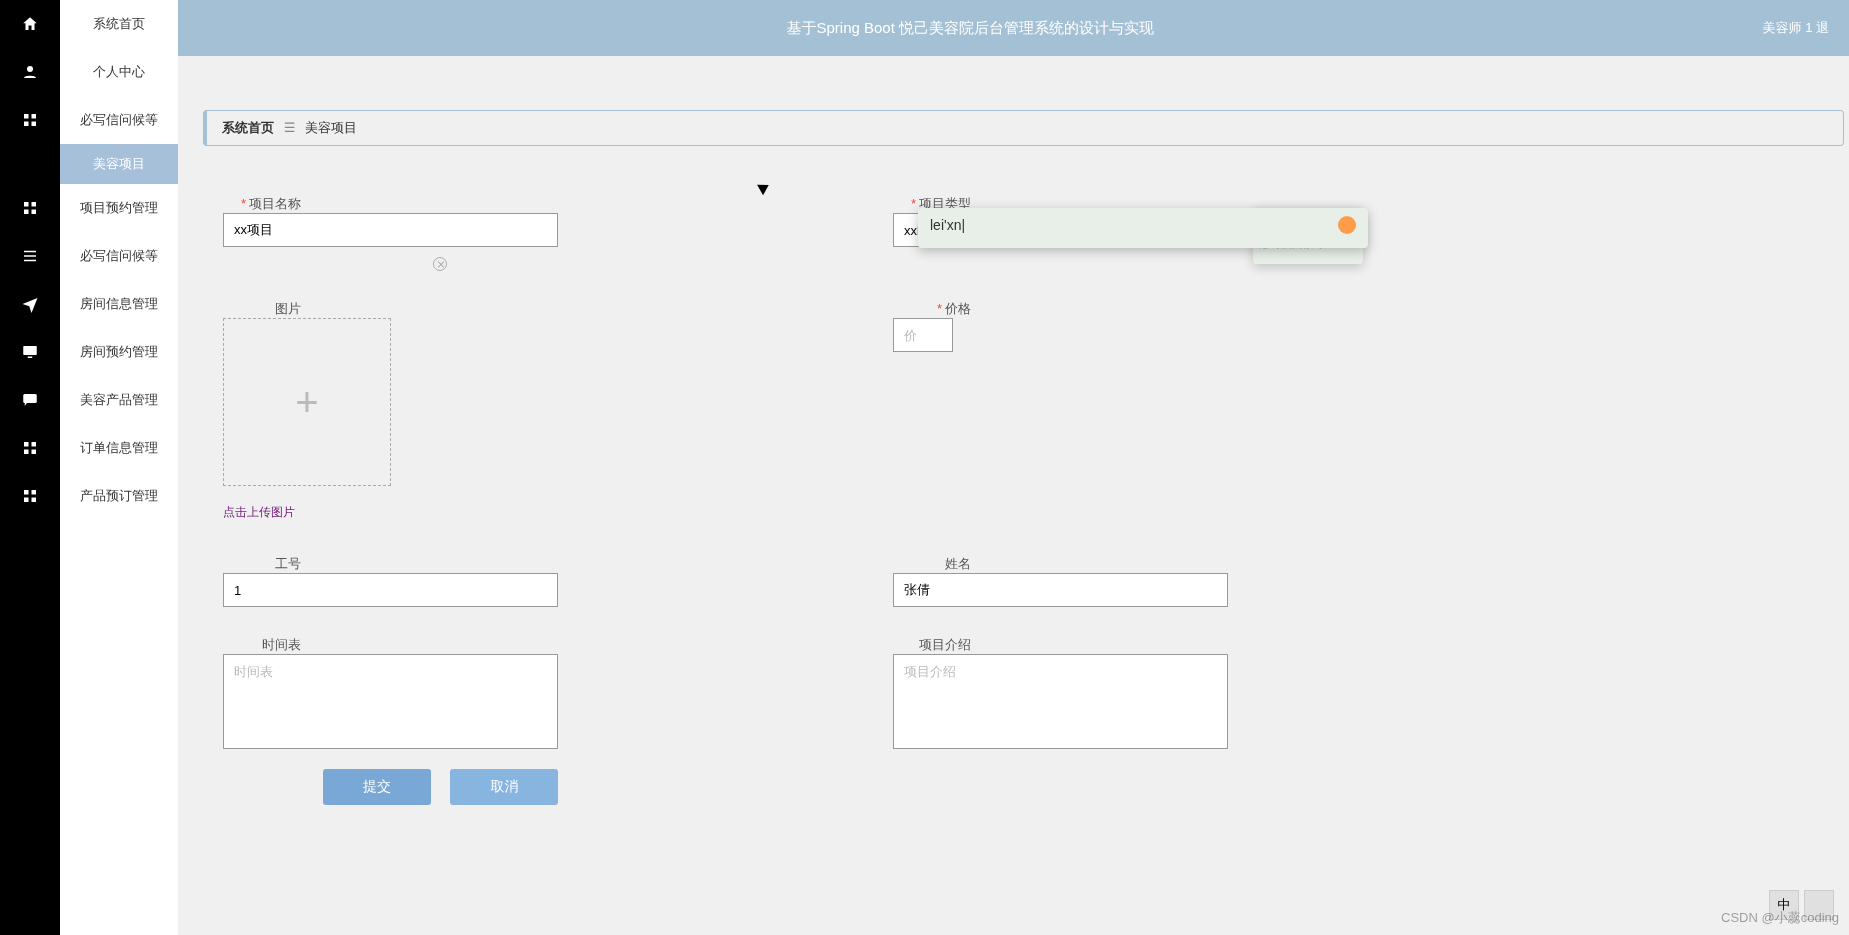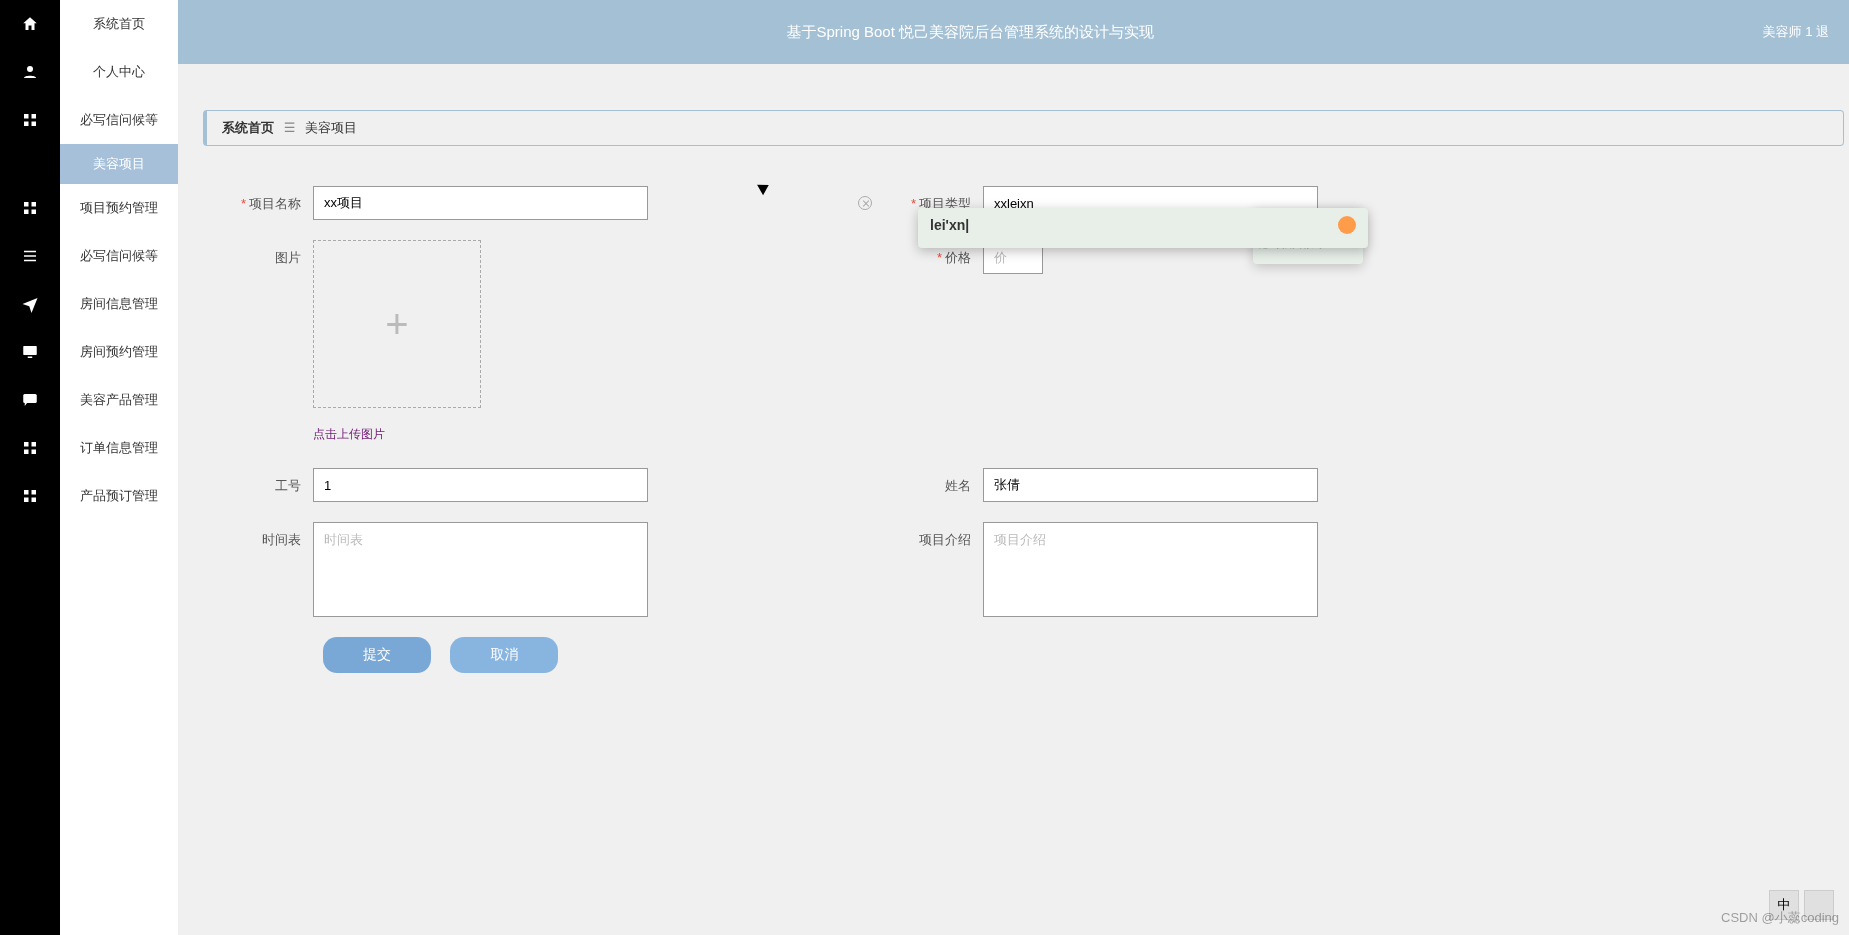--- a/index.html
+++ b/index.html
@@ -12,39 +12,39 @@
     .ic-item { height: 48px; display: flex; align-items: center; justify-content: center; color: #fff; font-size: 16px; }
 
     .sidebar-labels {
       position: fixed; left: 60px; top: 0; width: 118px; height: 100%;
       background: #fff; display: flex; flex-direction: column;
     }
     .lb-item { height: 48px; display: flex; align-items: center; justify-content: center; color: #333; font-size: 13px; cursor: pointer; }
     .lb-sub { height: 40px; display: flex; align-items: center; justify-content: center; font-size: 13px; cursor: pointer; background: #a5c0d8; color: #fff; }
 
     .topbar {
-      position: fixed; left: 178px; top: 0; right: 0; height: 64px;
+      position: fixed; left: 178px; top: 0; right: 0; height: 56px;
       background: #a4c0d5; display: flex; align-items: center; color: #fff;
     }
     .top-title { flex: 1; text-align: center; font-size: 15px; }
     .top-user { margin-right: 20px; font-size: 13px; }
 
     .content { position: fixed; left: 178px; top: 50px; right: 0; bottom: 0; padding: 15px 0 0 25px; }
     .breadcrumb {
       border: 1px solid #a4c0d5; border-left: 4px solid #a4c0d5;
       border-radius: 4px; padding: 8px 15px; font-size: 13px; color: #333;
       margin-right: 5px;
       margin-top: 45px;
     }
     .bc-home { font-weight: bold; }
     .bc-sep { margin: 0 6px; color: #888; }
 
     .form-area { padding: 40px 20px 20px 20px; }
     .form-row { display: flex; margin-bottom: 20px; }
-    .form-col { display: flex; align-items: flex-start; }
+    .form-col { display: flex; align-items: flex-start; flex-direction: column; }
     .col-left { width: 670px; }
     .col-right { width: 670px; position: relative; }
     .lbl { width: 90px; text-align: right; padding-right: 12px; font-size: 13px; color: #555; padding-top: 9px; }
     .req::before { content: "*"; color: #e74c3c; margin-right: 3px; }
     .inp { width: 335px; height: 34px; border: 1px solid #999; padding: 0 10px; font-size: 13px; outline: none; }
     .inp-sm { width: 335px; }
     .ta { width: 335px; height: 95px; border: 1px solid #999; padding: 8px 10px; font-size: 13px; resize: none; outline: none; }
     .ta::placeholder, .inp::placeholder { color: #bbb; }
     .clear-ico { margin-left: 210px; margin-top: 10px; width: 14px; height: 14px; border: 1px solid #aaa; border-radius: 50%; position: relative; }
     .clear-ico::before, .clear-ico::after { content: ""; position: absolute; left: 3px; top: 6px; width: 8px; height: 1px; background: #aaa; }
@@ -52,31 +52,31 @@
     .clear-ico::after { transform: rotate(-45deg); }
 
     .upload-box {
       width: 168px; height: 168px; border: 1px dashed #aaa;
       display: flex; align-items: center; justify-content: center;
       font-size: 40px; color: #bbb; font-weight: 200; cursor: pointer;
     }
     .upload-tip { font-size: 12px; color: #701a75; margin-top: 18px; }
 
     .btns { margin-left: 100px; margin-top: 15px; }
-    .btn { width: 108px; height: 36px; border: none; color: #fff; font-size: 14px; cursor: pointer; border-radius: 14px; margin-right: 15px; }
+    .btn { width: 108px; height: 36px; border: none; color: #fff; font-size: 14px; cursor: pointer; border-radius: 3px; margin-right: 15px; }
     .btn-submit { background: #7aa8d6; }
     .btn-cancel { background: #88b4e0; }
 
     .ime-popup {
       position: absolute; left: 25px; top: 22px; width: 450px;
       background: #e8efe9; border-radius: 4px; box-shadow: 0 3px 12px rgba(0,0,0,0.25);
       padding: 8px 12px; z-index: 100;
     }
     .ime-input-row { display: flex; justify-content: space-between; align-items: center; margin-bottom: 6px; }
-    .ime-typed { font-size: 14px; color: #333; font-weight: bold; }
+    .ime-typed { font-size: 14px; color: #333; }
     .ime-typed::after { content: "|"; animation: blink 1s infinite; }
     @keyframes blink { 50% { opacity: 0; } }
     .ime-logo { width: 18px; height: 18px; background: #ff9c4a; border-radius: 50%; }
     .ime-cands { display: flex; gap: 18px; font-size: 13px; color: #444; align-items: center; }
     .ime-cand sup { font-size: 9px; color: #6aa; }
     .ime-arrows { margin-left: auto; display: flex; gap: 4px; font-size: 10px; color: #666; }
 
     .ime-side {
       position: absolute; left: 360px; top: 22px; width: 110px; height: 56px;
       background: #e8efe9; border-radius: 4px; box-shadow: 0 3px 12px rgba(0,0,0,0.2);

